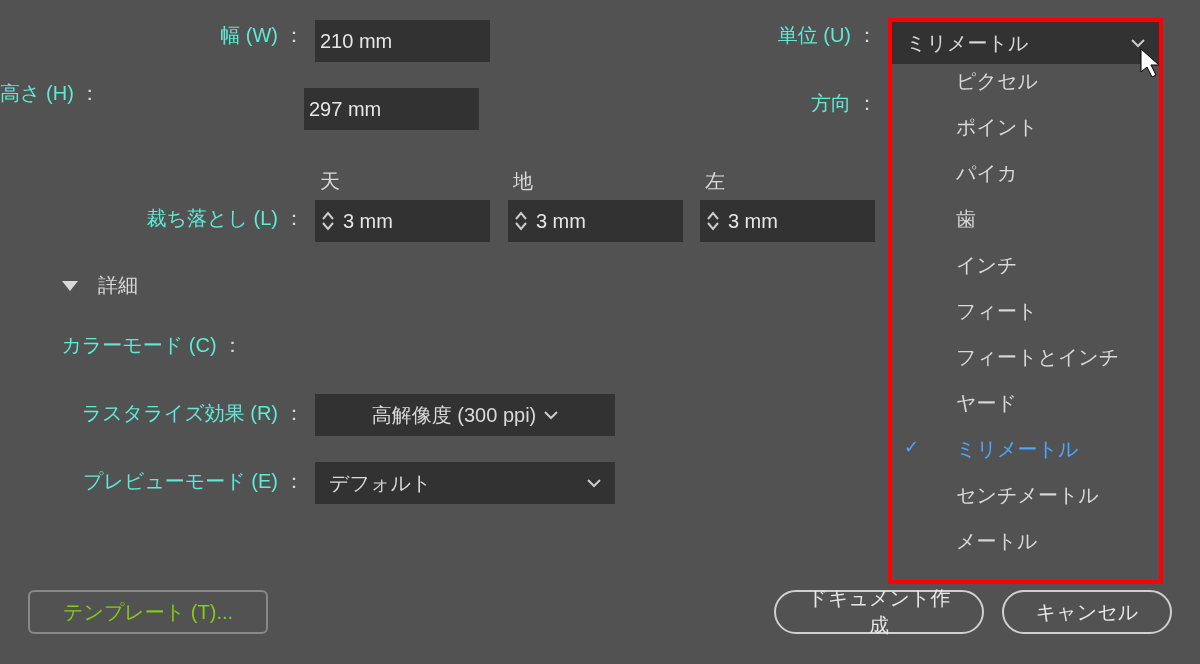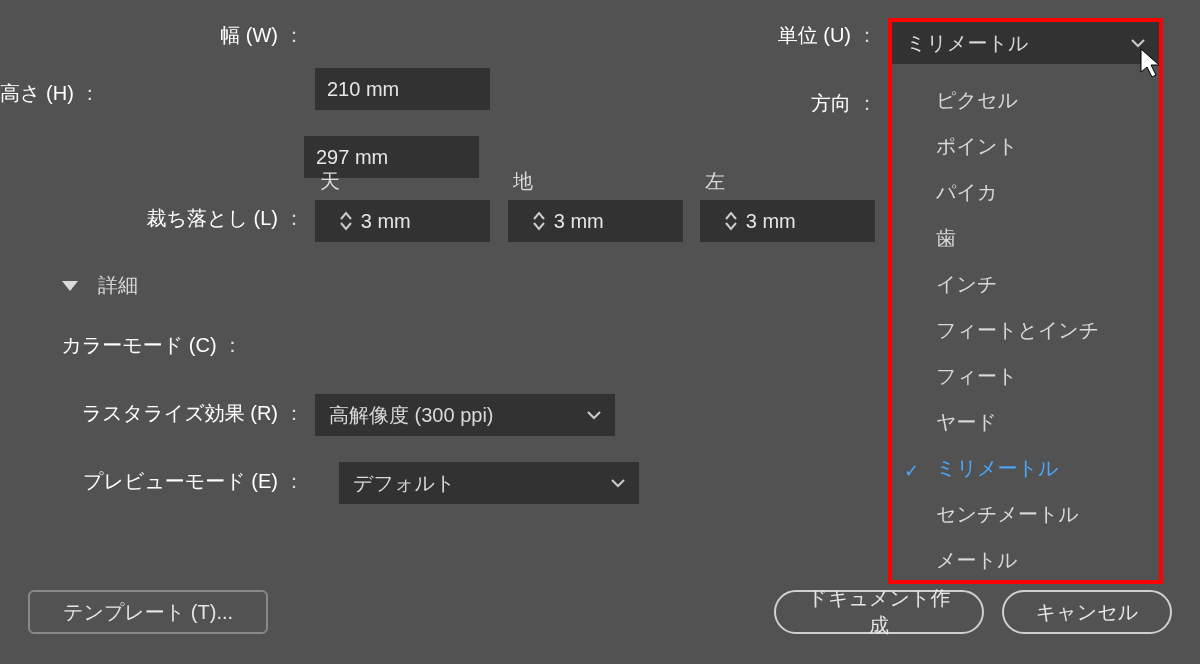--- a/index.html
+++ b/index.html
@@ -24,54 +24,53 @@
     width: 100%;
     height: 100%;
   }
   .row {
     display: flex;
     align-items: center;
     position: absolute;
   }
   .label {
     text-align: right;
-    color: #ffffff;
+    color: #5eead4;
   }
   .colon {
     margin: 0 6px;
   }
   .field {
     background: #323232;
     border: 1px solid #323232;
     height: 42px;
     color: #e6e6e6;
     font-size: 20px;
     font-family: inherit;
-    padding: 0 11px;
-    display: flex;
-    align-items: center;
-    margin-top: 48px;
+    padding: 0 4px;
+    display: flex;
+    align-items: center;
   }
   .input {
     background: #323232;
     border: none;
     color: #e6e6e6;
     font-size: 20px;
     font-family: inherit;
     height: 100%;
     width: 100%;
     outline: none;
   }
   .stepper {
     background: #323232;
     display: flex;
     align-items: center;
     height: 42px;
     width: 175px;
-    padding-left: 24px;
+    padding-left: 6px;
   }
   .stepper-arrows {
     display: flex;
     flex-direction: column;
     justify-content: center;
     align-items: center;
     margin-right: 8px;
     width: 16px;
   }
   .stepper-arrows svg {
@@ -130,21 +129,21 @@
   }
   .button-rect {
     position: absolute;
     top: 590px;
     left: 28px;
     height: 44px;
     width: 240px;
     border-radius: 6px;
     border: 2px solid #888;
     background: transparent;
-    color: #e5e5e5;
+    color: #84cc16;
     font-size: 20px;
     font-family: inherit;
     display: flex;
     align-items: center;
     justify-content: center;
     cursor: pointer;
   }
   .footer-right {
     position: absolute;
     top: 590px;
@@ -172,22 +171,22 @@
     cursor: pointer;
   }
   .unit-dd-list {
     display: flex;
     flex-direction: column;
     padding-bottom: 6px;
   }
   .unit-item {
     height: 46px;
     display: flex;
-    align-items: flex-end;
-    padding-left: 44px;
+    align-items: flex-start;
+    padding-left: 64px;
     position: relative;
     cursor: pointer;
   }
   .unit-item.selected {
     color: #4aa8ff;
   }
   .unit-check {
     position: absolute;
     left: 12px;
     color: #4aa8ff;
@@ -288,34 +287,34 @@
 
   <div class="row" style="top:332px; left:0; width:310px; justify-content:center;">
     <span class="label">カラーモード (C)</span>
     <span class="colon">：</span>
   </div>
 
   <div class="row" style="top:400px; left:0; width:310px; justify-content:flex-end;">
     <span class="label">ラスタライズ効果 (R)</span>
     <span class="colon">：</span>
   </div>
-  <div class="select" style="position:absolute; top:394px; left:315px; width:300px;">
+  <div class="select" style="position:absolute; top:394px; left:315px; width:300px;justify-content:center;">
     <span>高解像度 (300 ppi)</span>
     <span class="chev">
       <svg width="14" height="10">
           <path d="M1 2 L7 8 L13 2" stroke="#ccc" stroke-width="2" fill="none"></path>
         </svg>
     </span>
   </div>
 
   <div class="row" style="top:468px; left:0; width:310px; justify-content:flex-end;">
     <span class="label">プレビューモード (E)</span>
     <span class="colon">：</span>
   </div>
-  <div class="select" style="position:absolute; top:462px; left:315px; width:300px;margin-left:24px;">
+  <div class="select" style="position:absolute; top:462px; left:315px; width:300px;">
     <span>デフォルト</span>
     <span class="chev">
       <svg width="14" height="10">
           <path d="M1 2 L7 8 L13 2" stroke="#ccc" stroke-width="2" fill="none"></path>
         </svg>
     </span>
   </div>
 
   <button class="button-rect">テンプレート (T)...</button>
 
@@ -343,24 +342,24 @@
         <div class="unit-item">
           <span>パイカ</span>
         </div>
         <div class="unit-item">
           <span>歯</span>
         </div>
         <div class="unit-item">
           <span>インチ</span>
         </div>
         <div class="unit-item">
+          <span>フィート</span>
+        </div>
+        <div class="unit-item">
           <span>フィートとインチ</span>
-        </div>
-        <div class="unit-item">
-          <span>フィート</span>
         </div>
         <div class="unit-item">
           <span>ヤード</span>
         </div>
         <div class="unit-item selected">
           <span class="unit-check">✓</span>
           <span>ミリメートル</span>
         </div>
         <div class="unit-item">
           <span>センチメートル</span>

